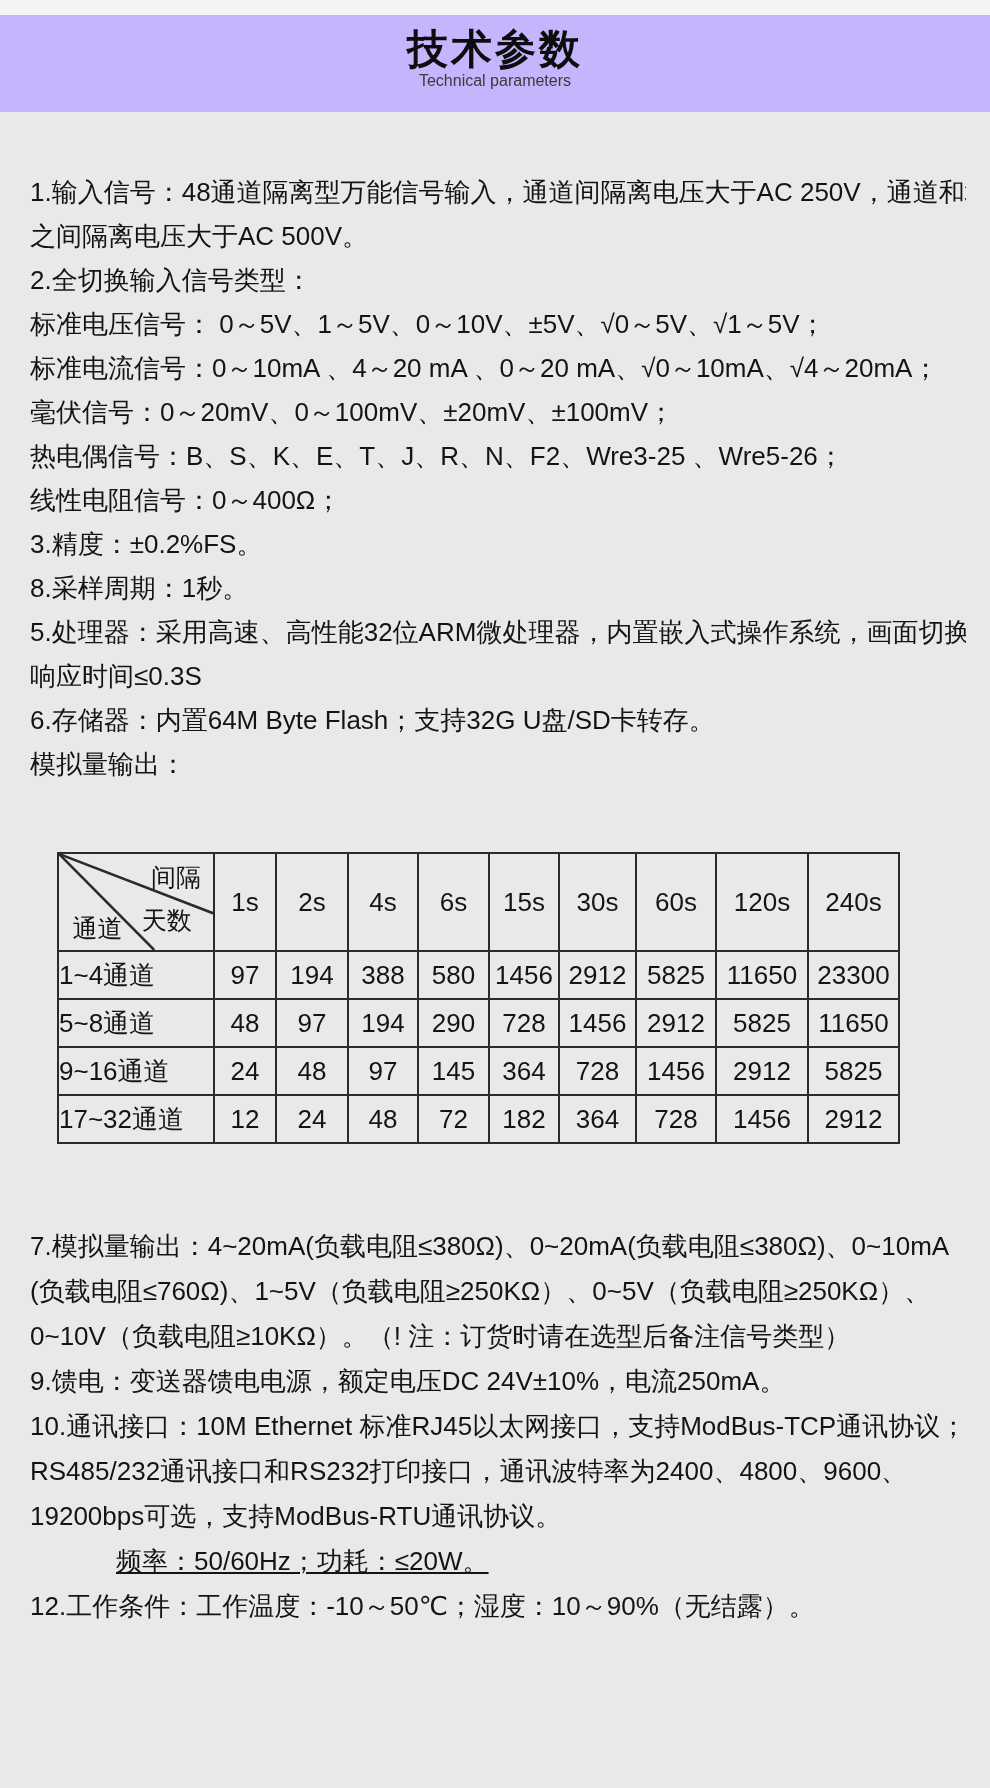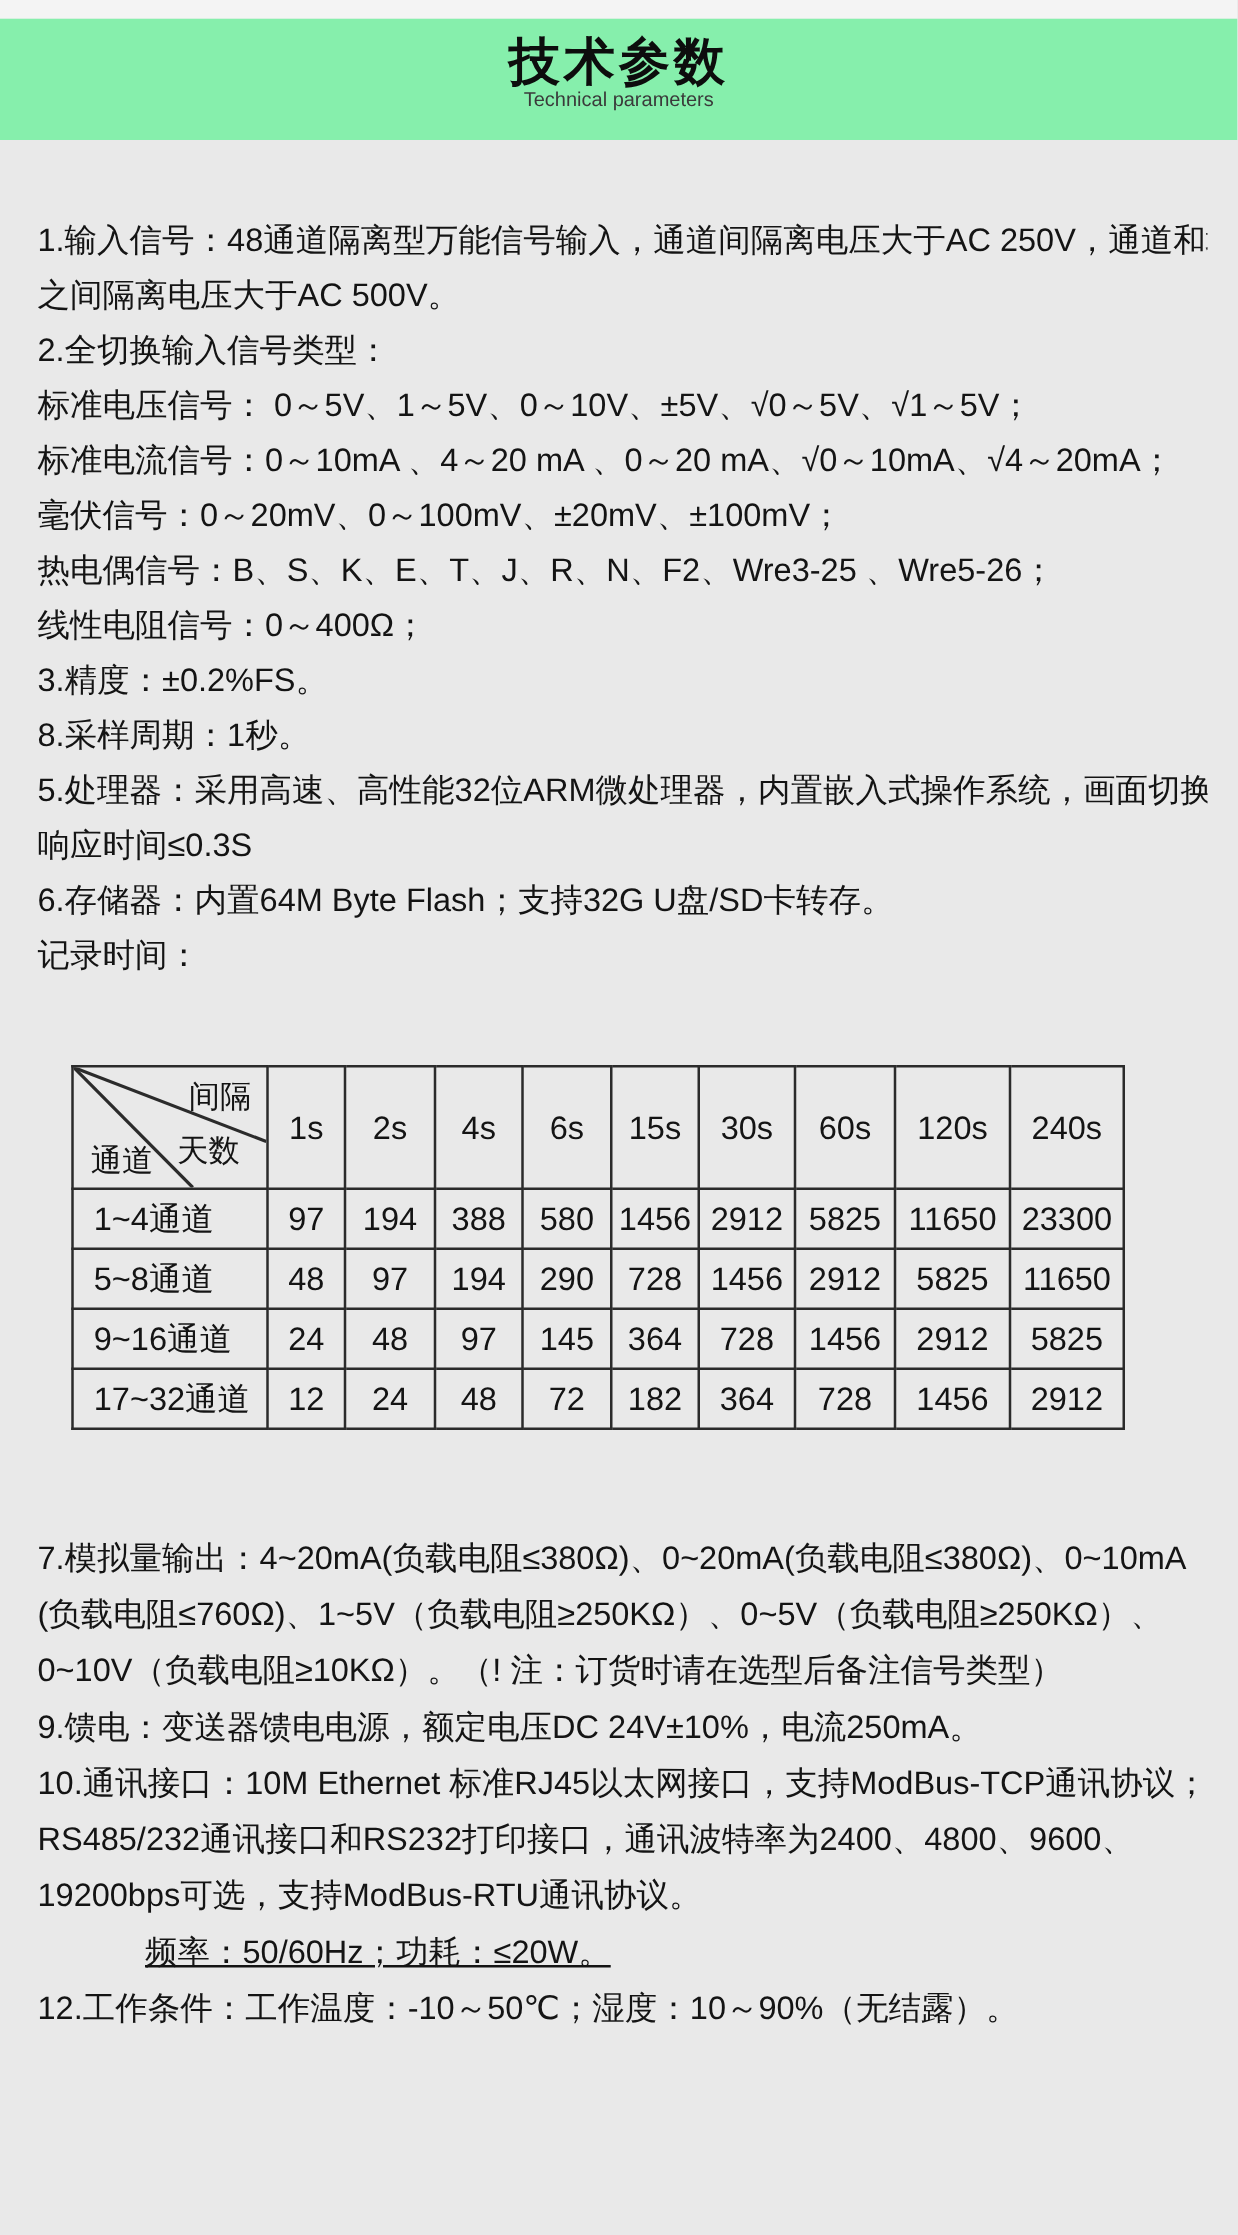--- a/index.html
+++ b/index.html
@@ -5,41 +5,41 @@
   html,body{margin:0;padding:0;}
   body{
     width:990px;height:1788px;position:relative;
     background:#e9e9e9;
     font-family:"Liberation Sans","DejaVu Sans",sans-serif;
     color:#141414;
     overflow:hidden;
   }
   
   .top-strip{position:absolute;left:0;top:0;width:990px;height:15px;background:#f4f4f4;}
-  .header-band{position:absolute;left:0;top:15px;width:990px;height:97px;background:#86efac;text-align:center;}
+  .header-band{position:absolute;left:0;top:15px;width:990px;height:97px;background:#c4b5fd;text-align:center;}
   .page-title{margin:0;padding-top:12px;font-size:41px;font-weight:bold;letter-spacing:3px;color:#0d0d0d;line-height:44px;}
   .page-subtitle{margin:0;font-size:16px;color:#3a3a3a;letter-spacing:0px;line-height:20px;}
   
   .text-block{position:absolute;left:30px;right:24px;}
   #lines-top{top:170px;}
   #lines-bottom{top:1224px;}
   #lines-top .line{height:44px;line-height:44px;}
   #lines-bottom .line{height:45px;line-height:45px;}
   .line{font-size:26px;white-space:nowrap;overflow:hidden;color:#141414;}
   .line.indent{padding-left:86px;text-decoration:underline;}
   
   .table-wrap{position:absolute;left:57px;top:852px;width:841px;}
   table.rec{border-collapse:collapse;table-layout:fixed;width:841px;background:transparent;}
   table.rec th,table.rec td{
     border:2px solid #2b2b2b;font-weight:normal;
     font-size:26px;color:#141414;padding:0;
   }
   table.rec thead th{height:96px;text-align:center;}
   table.rec tbody th,table.rec tbody td{height:46px;}
-  table.rec tbody th{text-align:left;padding-left:16px;white-space:nowrap;overflow:hidden;}
+  table.rec tbody th{text-align:left;padding-left:0;white-space:nowrap;overflow:hidden;}
   table.rec tbody td{text-align:center;}
   th.corner{position:relative;padding:0;}
   .corner-box{position:absolute;inset:0;}
   .corner-box svg{position:absolute;left:0;top:0;width:100%;height:100%;}
   .corner-label{position:absolute;transform:translate(-50%,-50%);font-size:25px;white-space:nowrap;}
   .lbl-interval{left:76%;top:24%;}
   .lbl-days{left:70%;top:69%;}
   .lbl-channel{left:25%;top:77%;}
 </style>
 </head>
@@ -59,21 +59,21 @@
     <div class="line">标准电压信号： 0～5V、1～5V、0～10V、±5V、√0～5V、√1～5V；</div>
     <div class="line">标准电流信号：0～10mA 、4～20 mA 、0～20 mA、√0～10mA、√4～20mA；</div>
     <div class="line">毫伏信号：0～20mV、0～100mV、±20mV、±100mV；</div>
     <div class="line">热电偶信号：B、S、K、E、T、J、R、N、F2、Wre3-25 、Wre5-26；</div>
     <div class="line">线性电阻信号：0～400Ω；</div>
     <div class="line">3.精度：±0.2%FS。</div>
     <div class="line">8.采样周期：1秒。</div>
     <div class="line">5.处理器：采用高速、高性能32位ARM微处理器，内置嵌入式操作系统，画面切换</div>
     <div class="line">响应时间≤0.3S</div>
     <div class="line">6.存储器：内置64M Byte Flash；支持32G U盘/SD卡转存。</div>
-    <div class="line">记录时间：</div>
+    <div class="line">模拟量输出：</div>
   </div>
 
 <div class="table-wrap">
   <table class="rec">
     <colgroup>
         <col style="width: 156px;">
         <col style="width: 62px;">
         <col style="width: 72px;">
         <col style="width: 70px;">
         <col style="width: 71px;">

